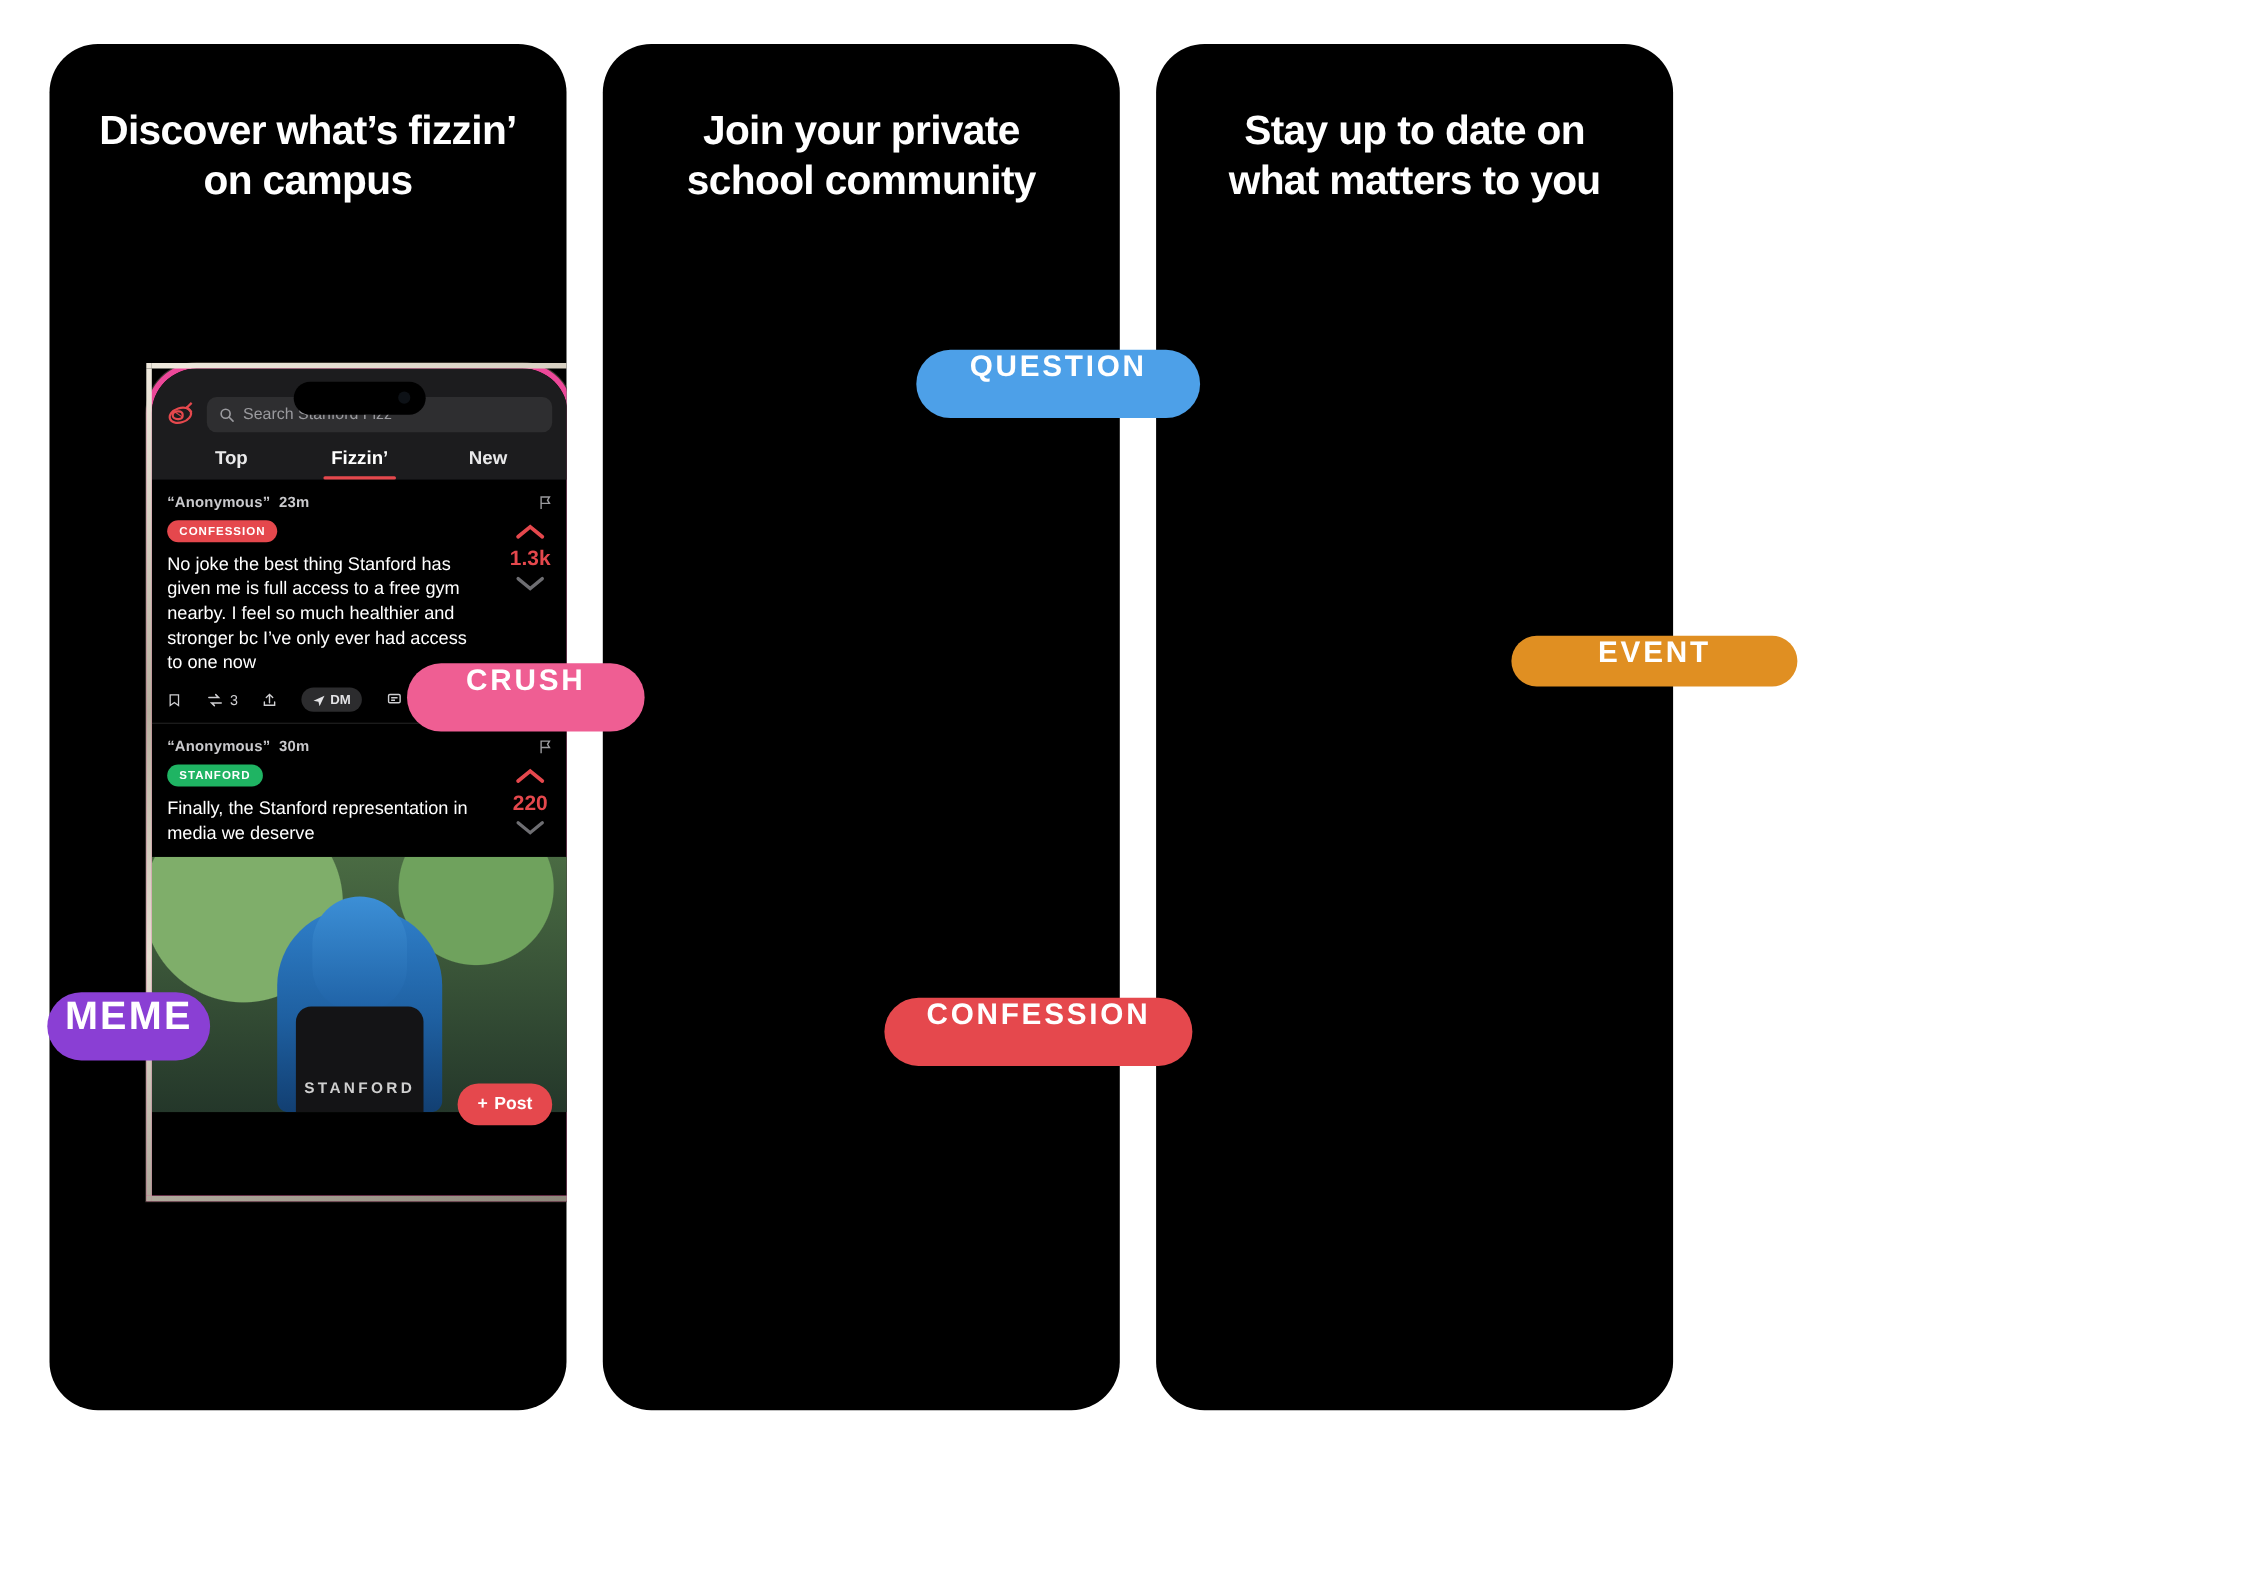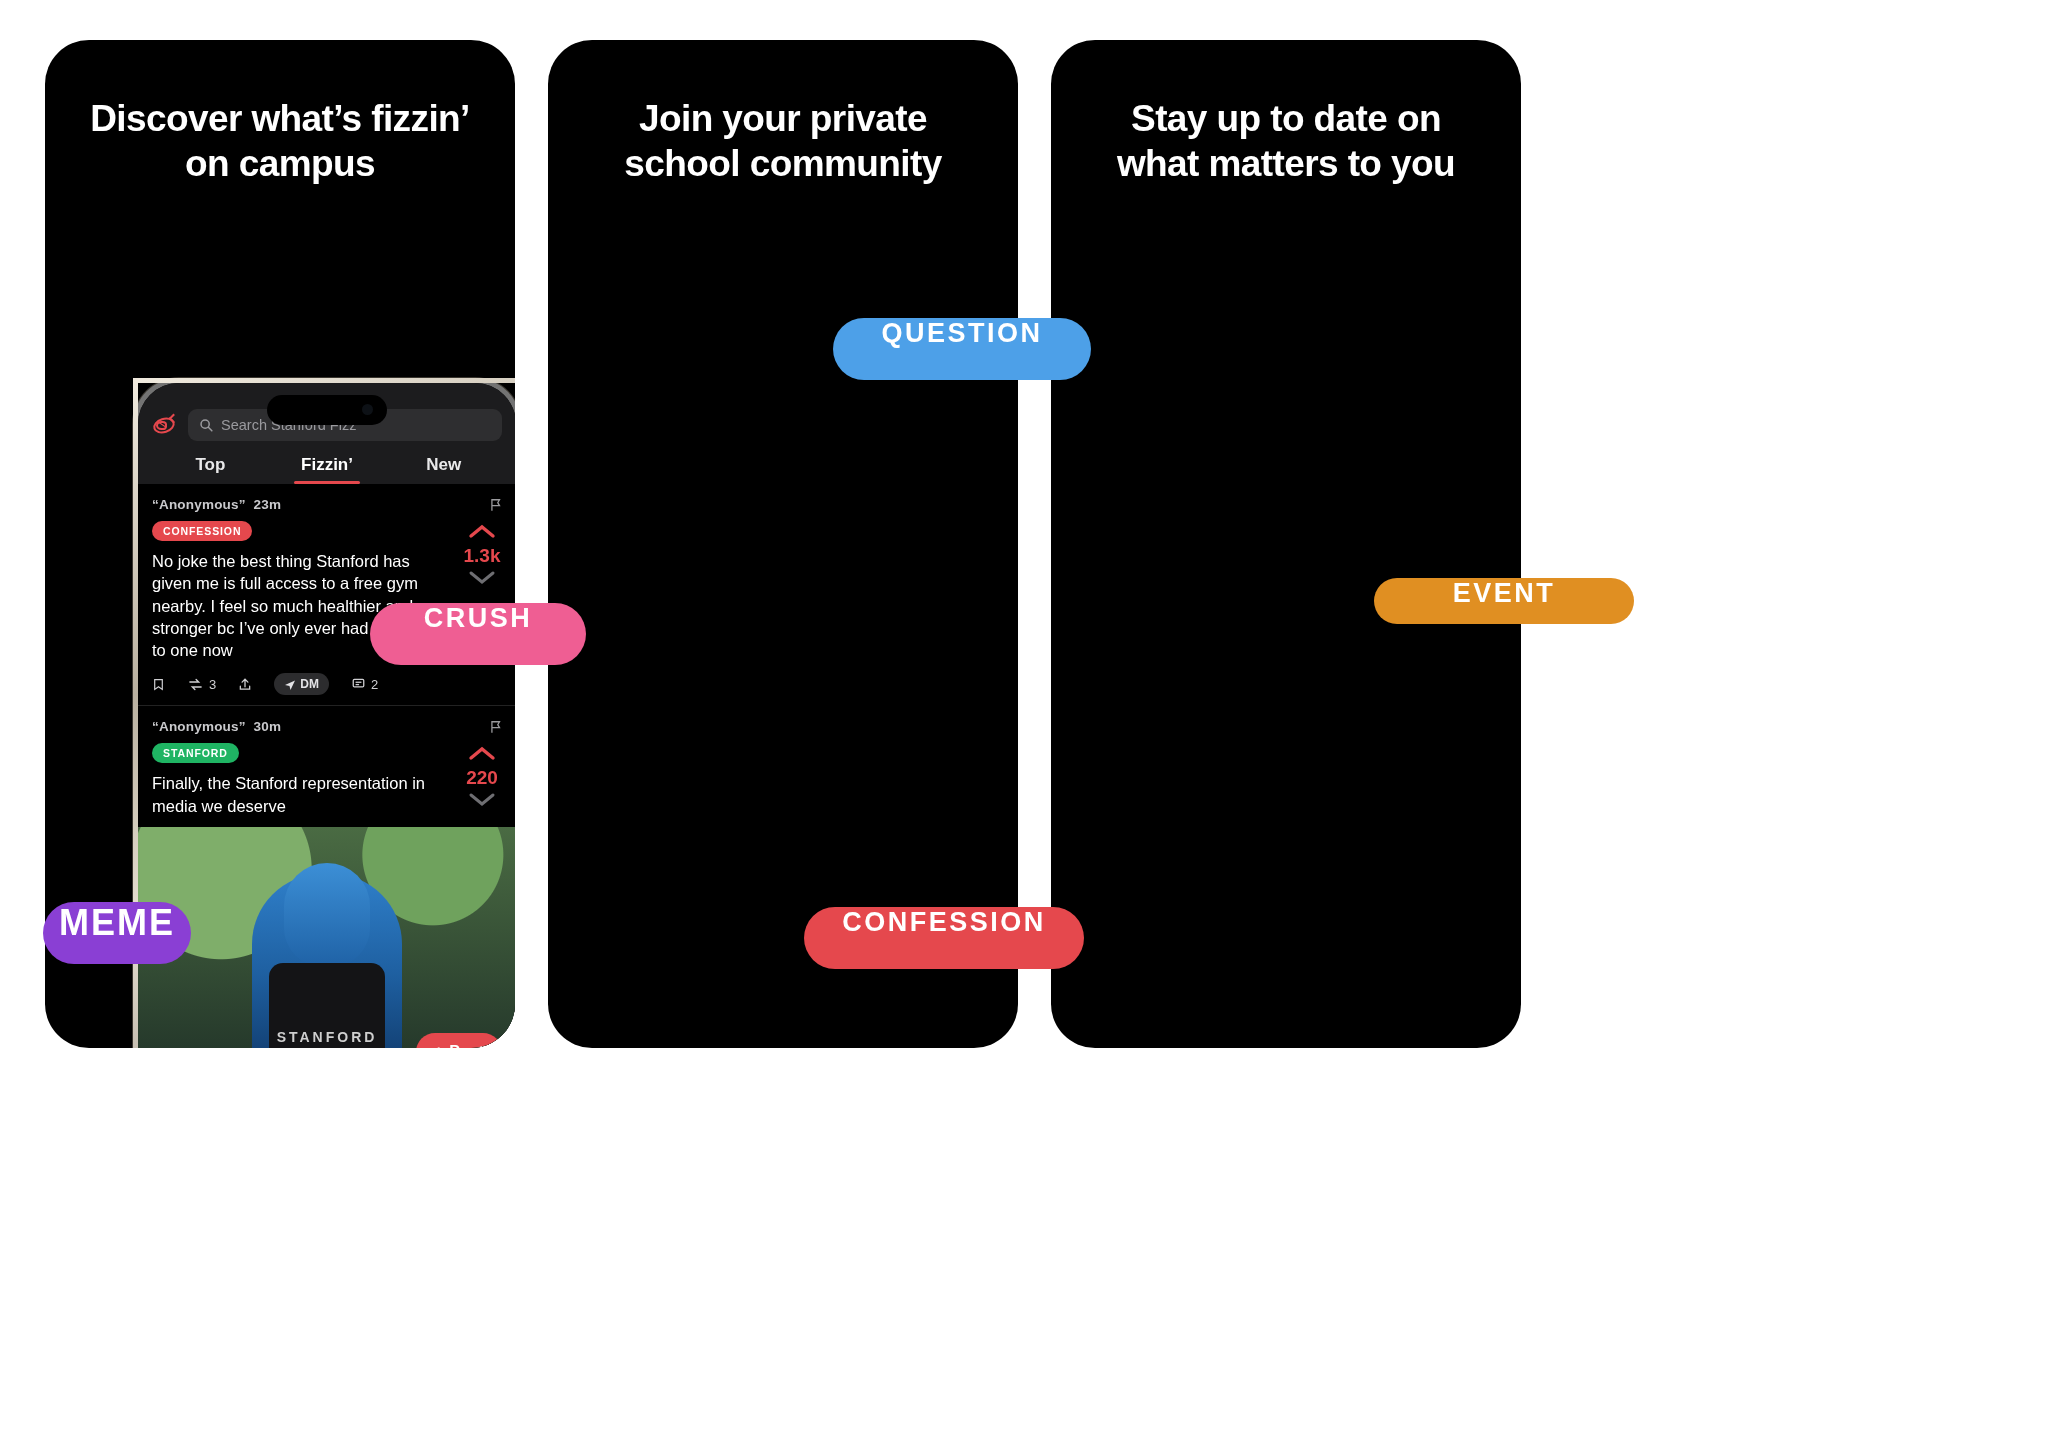--- a/index.html
+++ b/index.html
@@ -1,31 +1,31 @@
 <!DOCTYPE html>
 <html><head>
 <meta charset="utf-8">
 <style>
   html,body{margin:0;padding:0;background:#ffffff;}
   body{width:2048px;height:1430px;font-family:"Liberation Sans",sans-serif;overflow:hidden;}
   .stage{position:relative;width:2048px;height:1430px;background:#fff;}
 
   
-  .panel{position:absolute;top:40px;width:470px;height:1008px;background:#000;border-radius:44px;overflow:hidden;}
+  .panel{position:absolute;top:40px;width:470px;height:1242px;background:#000;border-radius:44px;overflow:hidden;}
   #panel1{left:45px;}
   #panel2{left:548px;}
   #panel3{left:1051px;}
 
   .headline{position:absolute;left:0;right:0;top:56px;text-align:center;color:#fff;
     font-size:37px;font-weight:bold;line-height:1.22;letter-spacing:-0.6px;padding:0 20px;box-sizing:border-box;}
 
   
-  .phone{position:absolute;background:#737373;border:5px solid;
+  .phone{position:absolute;background:#ec4899;border:5px solid;
     border-image:linear-gradient(160deg,#efe9dd,#b9b0a0 35%,#e7e0d2 60%,#8d867a) 1;
-    border-radius:46px 46px 0 0;overflow:hidden;box-shadow:0 0 0 1px #3a362f;margin-top:48px;}
+    border-radius:46px 46px 0 0;overflow:hidden;box-shadow:0 0 0 1px #3a362f;}
   .phone-inner{position:absolute;inset:0;background:#000;overflow:hidden;}
   .notch{position:absolute;left:50%;transform:translateX(-50%);top:12px;width:120px;height:30px;
     background:#000;border-radius:16px;}
   .notch .cam{position:absolute;right:14px;top:9px;width:11px;height:11px;border-radius:50%;background:#0d1116;}
 
   
   #ph1{left:88px;top:290px;width:378px;height:752px;}
   .p1-topbar{background:#1c1c1e;padding:26px 14px 0 14px;}
   .p1-srow{display:flex;align-items:center;gap:10px;}
   .searchbox{flex:1;display:flex;align-items:center;gap:8px;background:#2e2e30;border-radius:9px;

